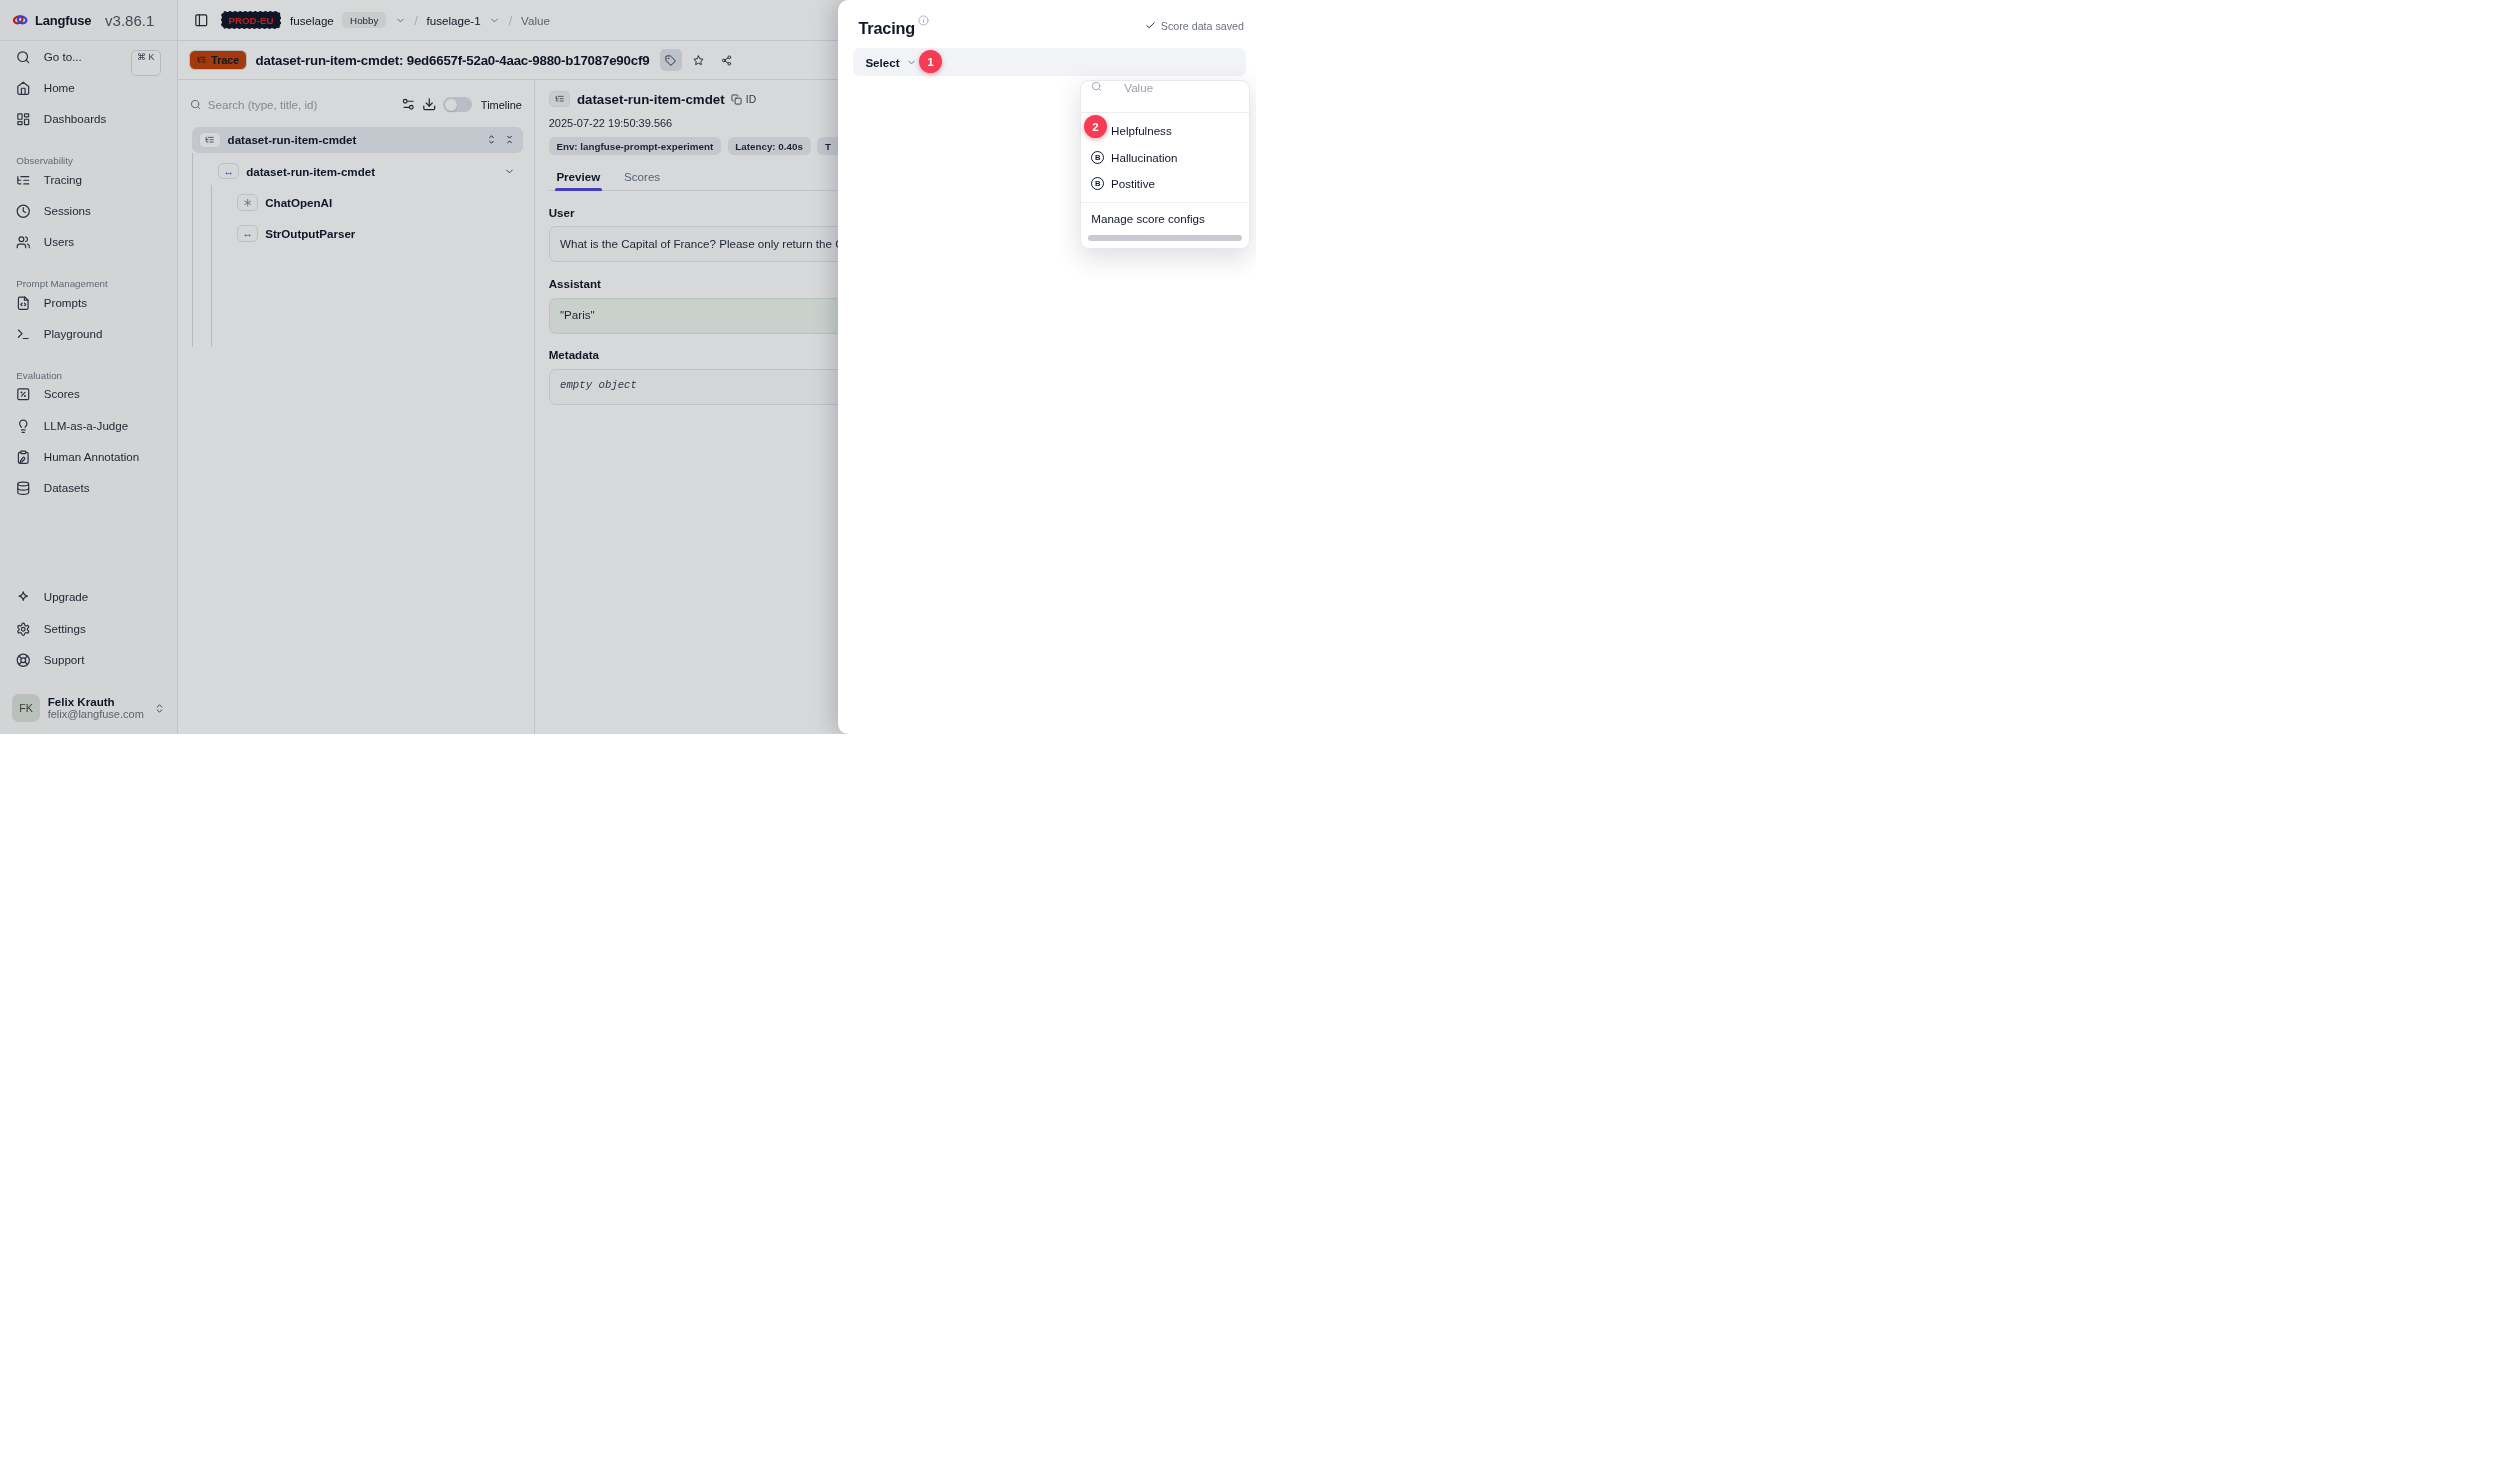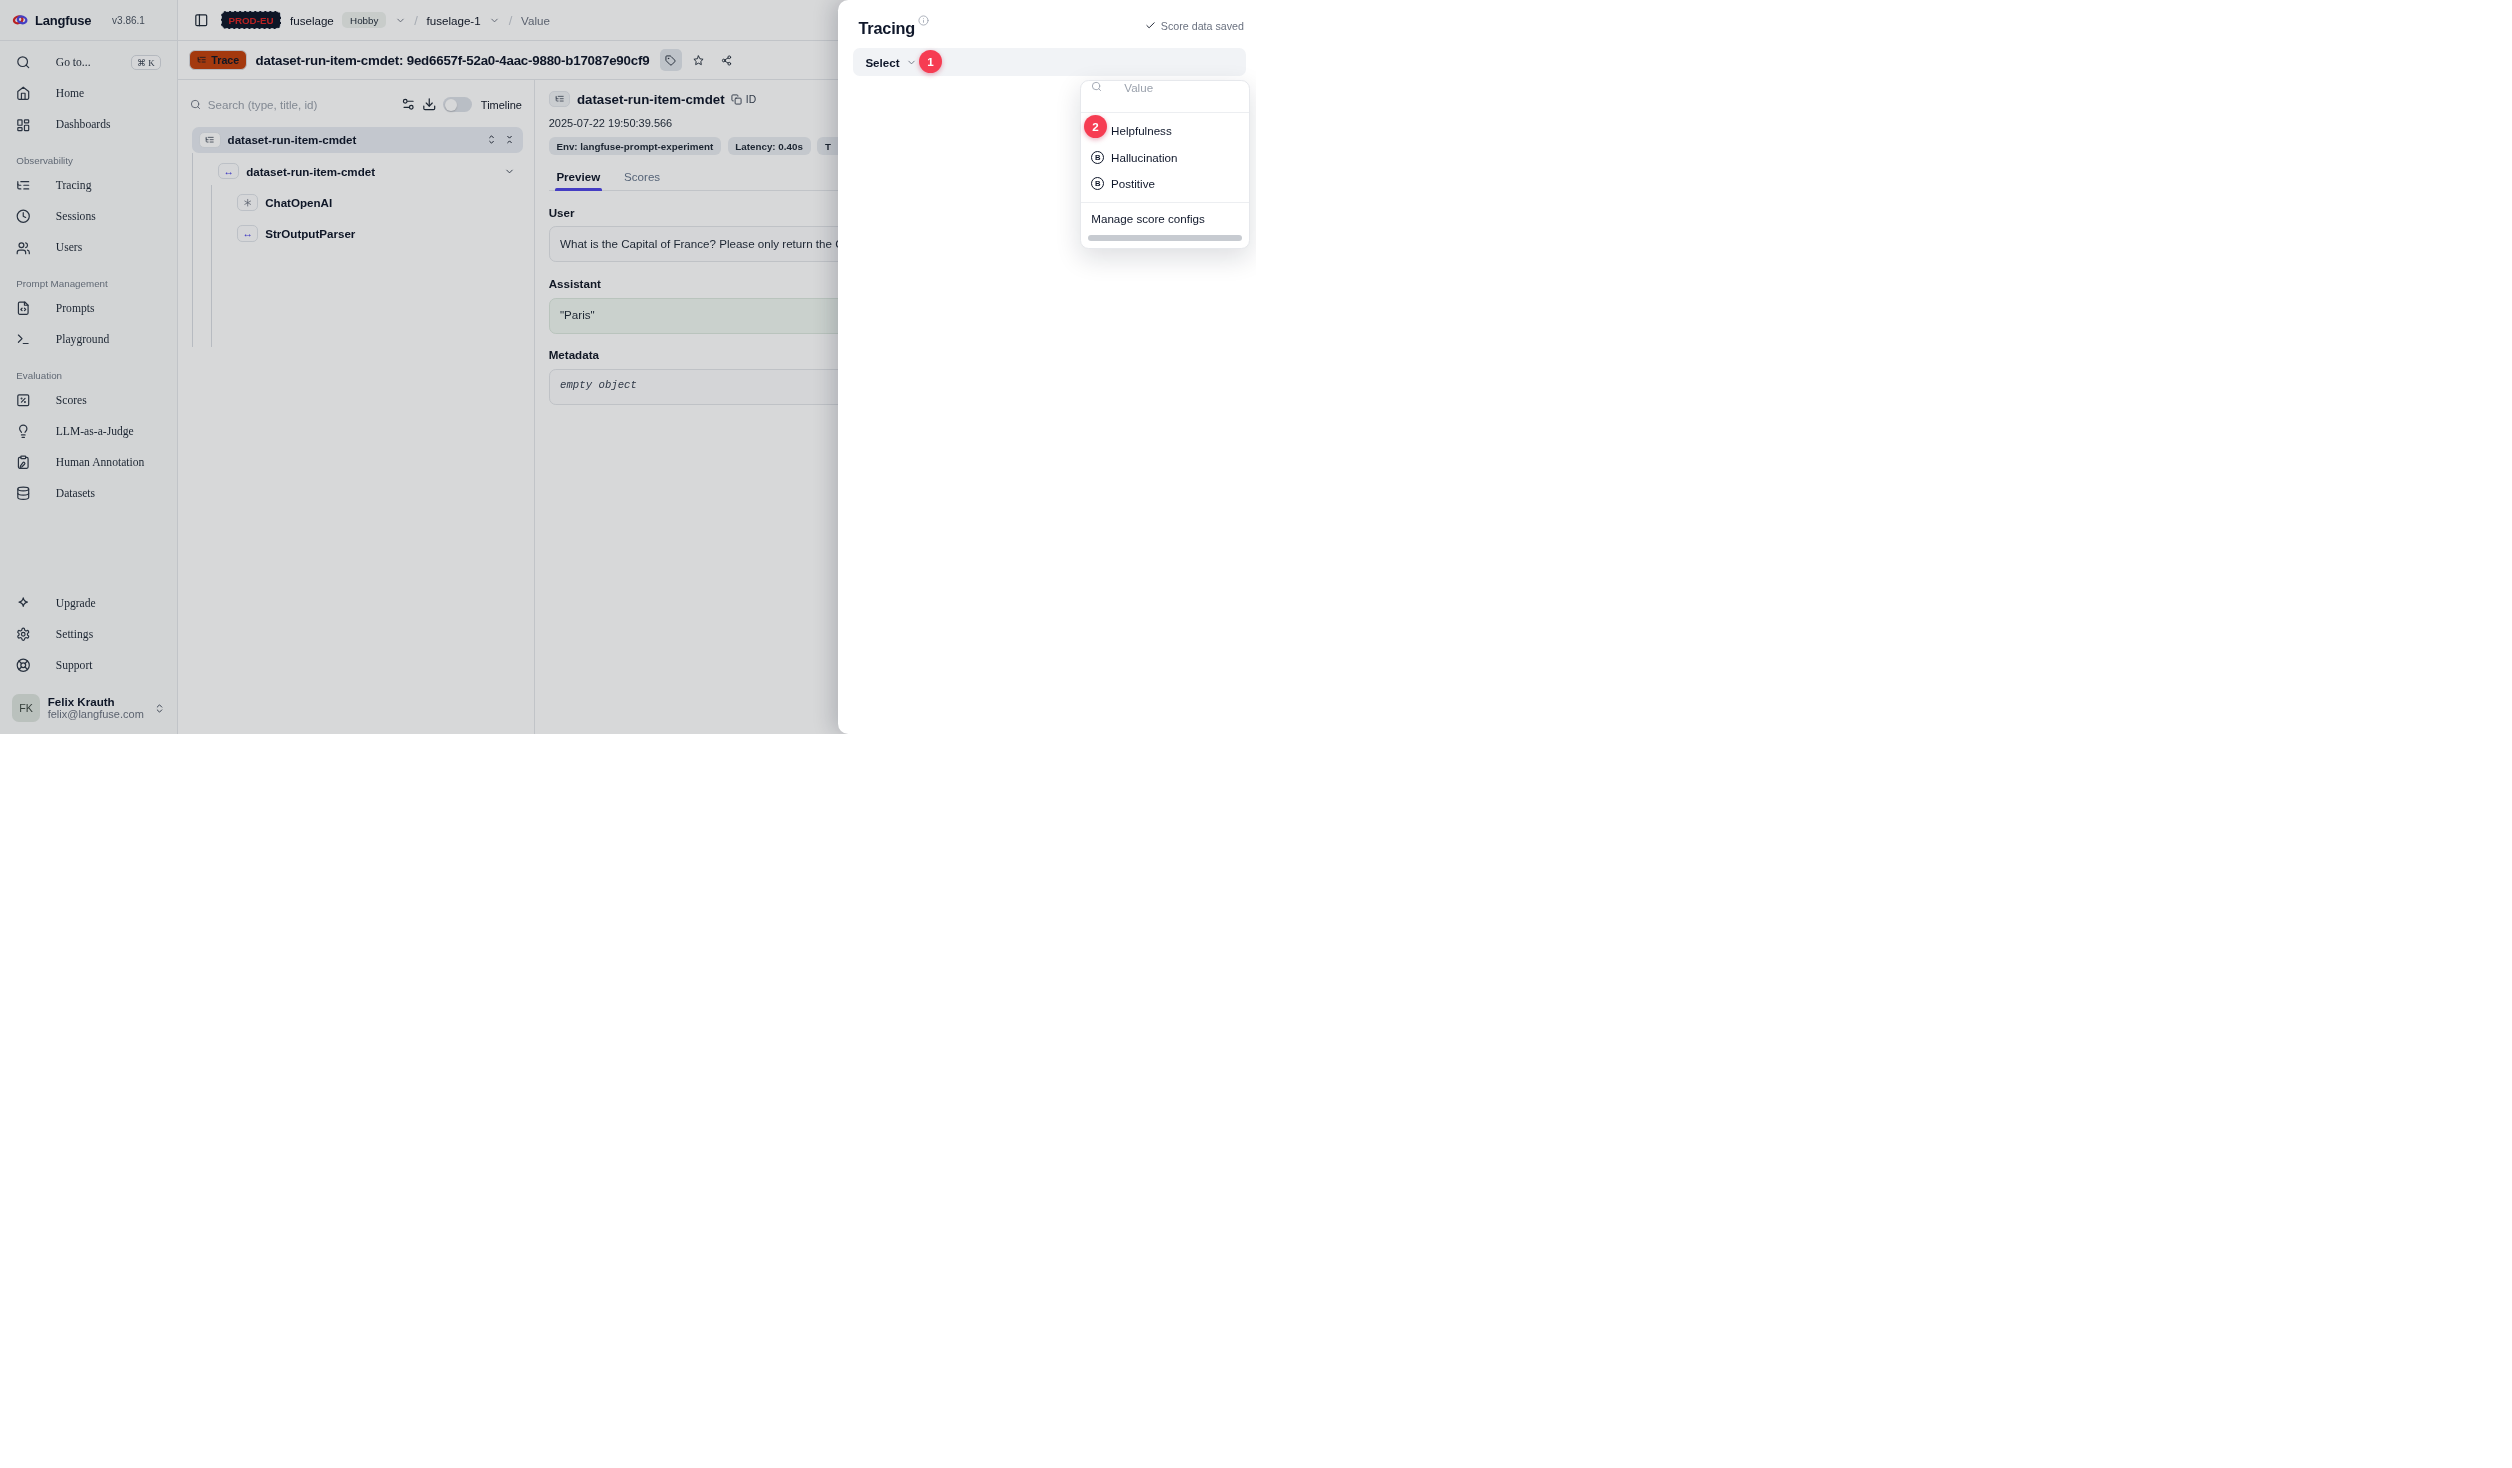--- a/index.html
+++ b/index.html
@@ -14,23 +14,23 @@
   .app { position:absolute; inset:0; }
   .sidebar { position:absolute; left:0; top:0; bottom:0; width:178px; background:#fafbfb; border-right:0.9px solid #e5e7eb; display:flex; flex-direction:column; }
   .main { position:absolute; left:178px; top:0; right:0; bottom:0; background:#fff; display:flex; flex-direction:column; }
 
   
   .dim { position:absolute; inset:0; background:rgba(13,16,23,0.165); z-index:40; pointer-events:none; }
 
   
   .logo-row { height:41px; display:flex; align-items:center; gap:6.8px; padding:0 12px; border-bottom:0.9px solid #e5e7eb; flex:none; }
   .logo-name { font-size:13px; font-weight:700; color:#0f172a; letter-spacing:-0.2px; }
-  .logo-ver { font-size:10px; color:#4b5563; margin-left:14px; }
+  .logo-ver { font-size:15px; color:#4b5563; margin-left:7px; }
   .nav { padding:8.6px 8.6px 0; display:flex; flex-direction:column; }
-  .nav-item { height:26px; display:flex; align-items:center; gap:25px; padding:0 7.7px; border-radius:6px; font-size:11.6px; font-weight:500; color:#1f2937; cursor:pointer;font-family:Liberation Serif, serif; }
+  .nav-item { height:26px; display:flex; gap:13px; padding:0 7.7px; border-radius:6px; font-size:11.6px; font-weight:500; color:#1f2937; cursor:pointer; }
   .nav-item .ic { color:#303a49; }
   .nav-gap { height:5.1px; }
   .sec-label { margin:17px 7.7px 6.8px; font-size:9.8px; font-weight:500; color:#717a87; }
   .kbd { margin-left:auto; border:0.9px solid #d5d9df; border-radius:5.1px; padding:1.7px 5.1px; font-size:9px; color:#374151; background:#fdfdfe; }
   .side-bottom { margin-top:auto; padding:0 8.6px 8.6px; }
   .user-row { margin-top:12px; display:flex; align-items:center; gap:7.7px; padding:3.4px 3.4px; border-radius:6.8px; cursor:pointer; }
   .avatar { width:28px; height:28px; border-radius:6.8px; background:#dde4de; color:#3c4741; font-size:10.7px; font-weight:500; display:flex; align-items:center; justify-content:center; }
   .user-meta { line-height:1.15; }
   .user-name { font-size:11.6px; font-weight:700; color:#0f172a; }
   .user-email { font-size:11px; color:#6b7280; }

